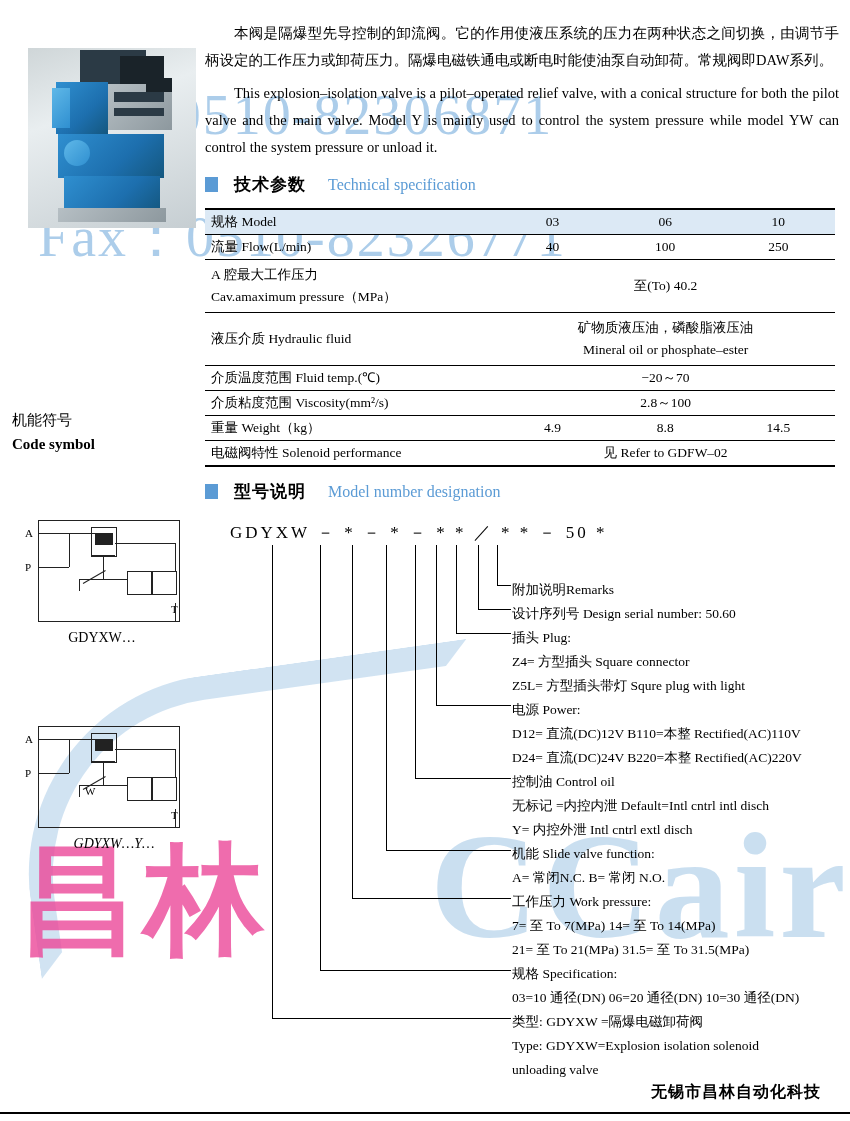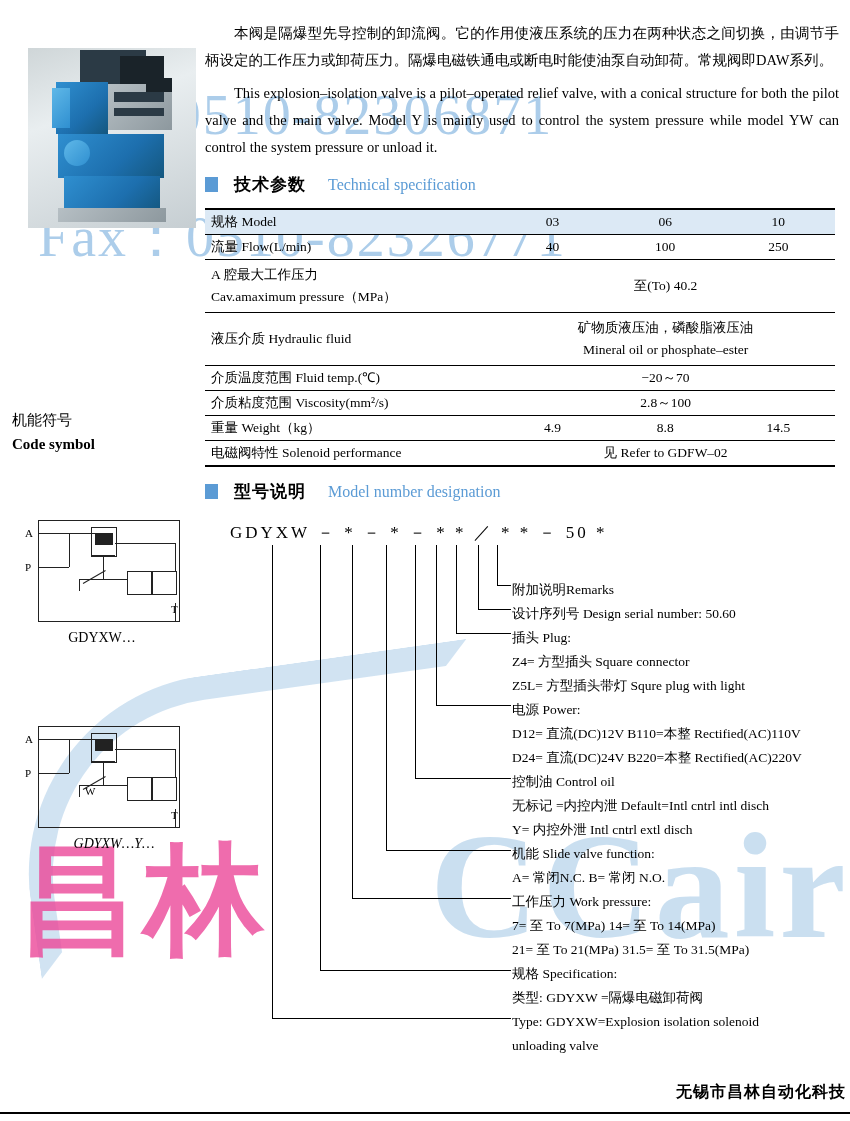--- a/index.html
+++ b/index.html
@@ -268,21 +268,21 @@
   .footer .rule {
     position: absolute;
     left: 0;
     top: 30px;
     width: 850px;
     height: 2px;
     background: #000;
   }
   .footer .company {
     position: absolute;
-    right: 4px;
+    right: 29px;
     top: 0;
     font-size: 16px;
     font-weight: bold;
     letter-spacing: 1px;
   }
 </style>
 </head>
 <body>
 
 <div class="wm wm-swoosh"></div>
@@ -458,20 +458,21 @@
   <div class="row">D24= 直流(DC)24V    B220=本整 Rectified(AC)220V</div>
   <div class="row">控制油 Control oil</div>
   <div class="row">无标记 =内控内泄 Default=Intl cntrl  intl  disch</div>
   <div class="row">Y= 内控外泄 Intl  cntrl  extl  disch</div>
   <div class="row">机能 Slide valve function:</div>
   <div class="row">A= 常闭N.C.   B= 常闭 N.O.</div>
   <div class="row">工作压力 Work pressure:</div>
   <div class="row">7= 至 To 7(MPa)          14= 至 To  14(MPa)</div>
   <div class="row">21= 至 To 21(MPa)     31.5= 至 To 31.5(MPa)</div>
   <div class="row">规格 Specification:</div>
+  <div class="row">03=10 通径(DN)   06=20 通径(DN)  10=30 通径(DN)</div>
   <div class="row">类型: GDYXW =隔爆电磁卸荷阀</div>
   <div class="row">Type: GDYXW=Explosion  isolation  solenoid</div>
   <div class="row">unloading  valve</div>
 </div>
 
 <div class="footer">
   <div class="company">无锡市昌林自动化科技</div>
   <div class="rule"></div>
 </div>
 

